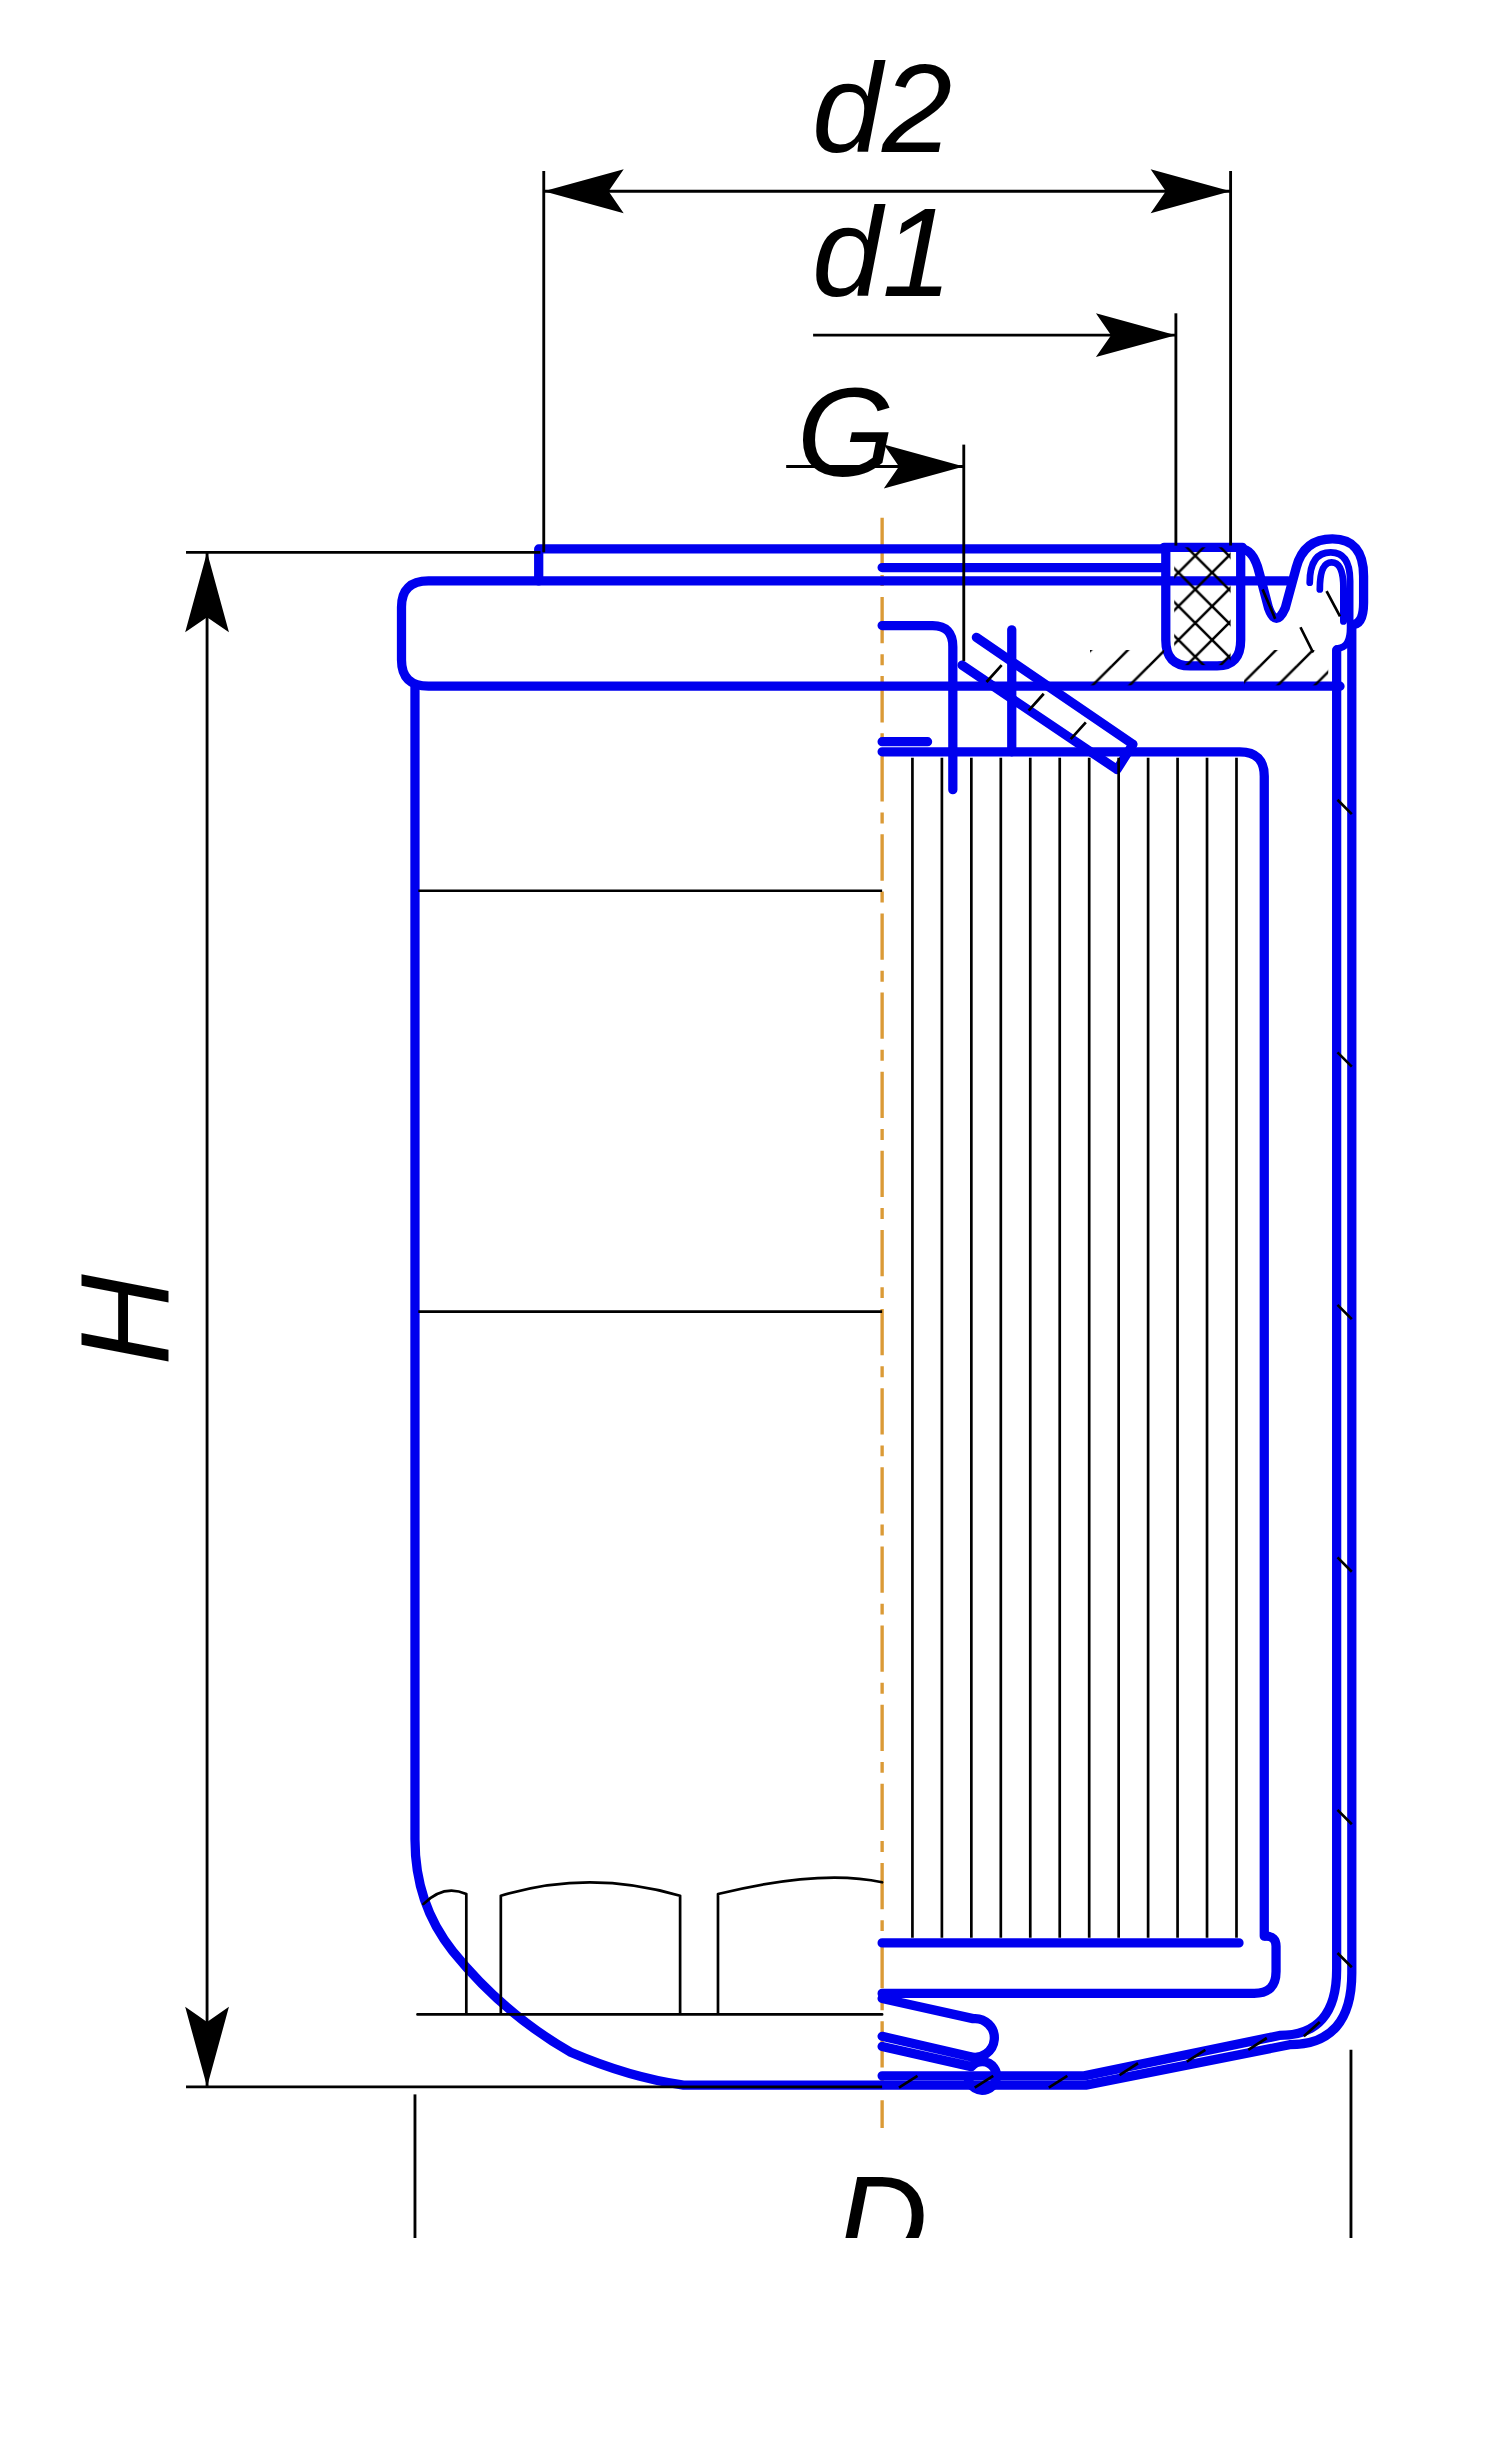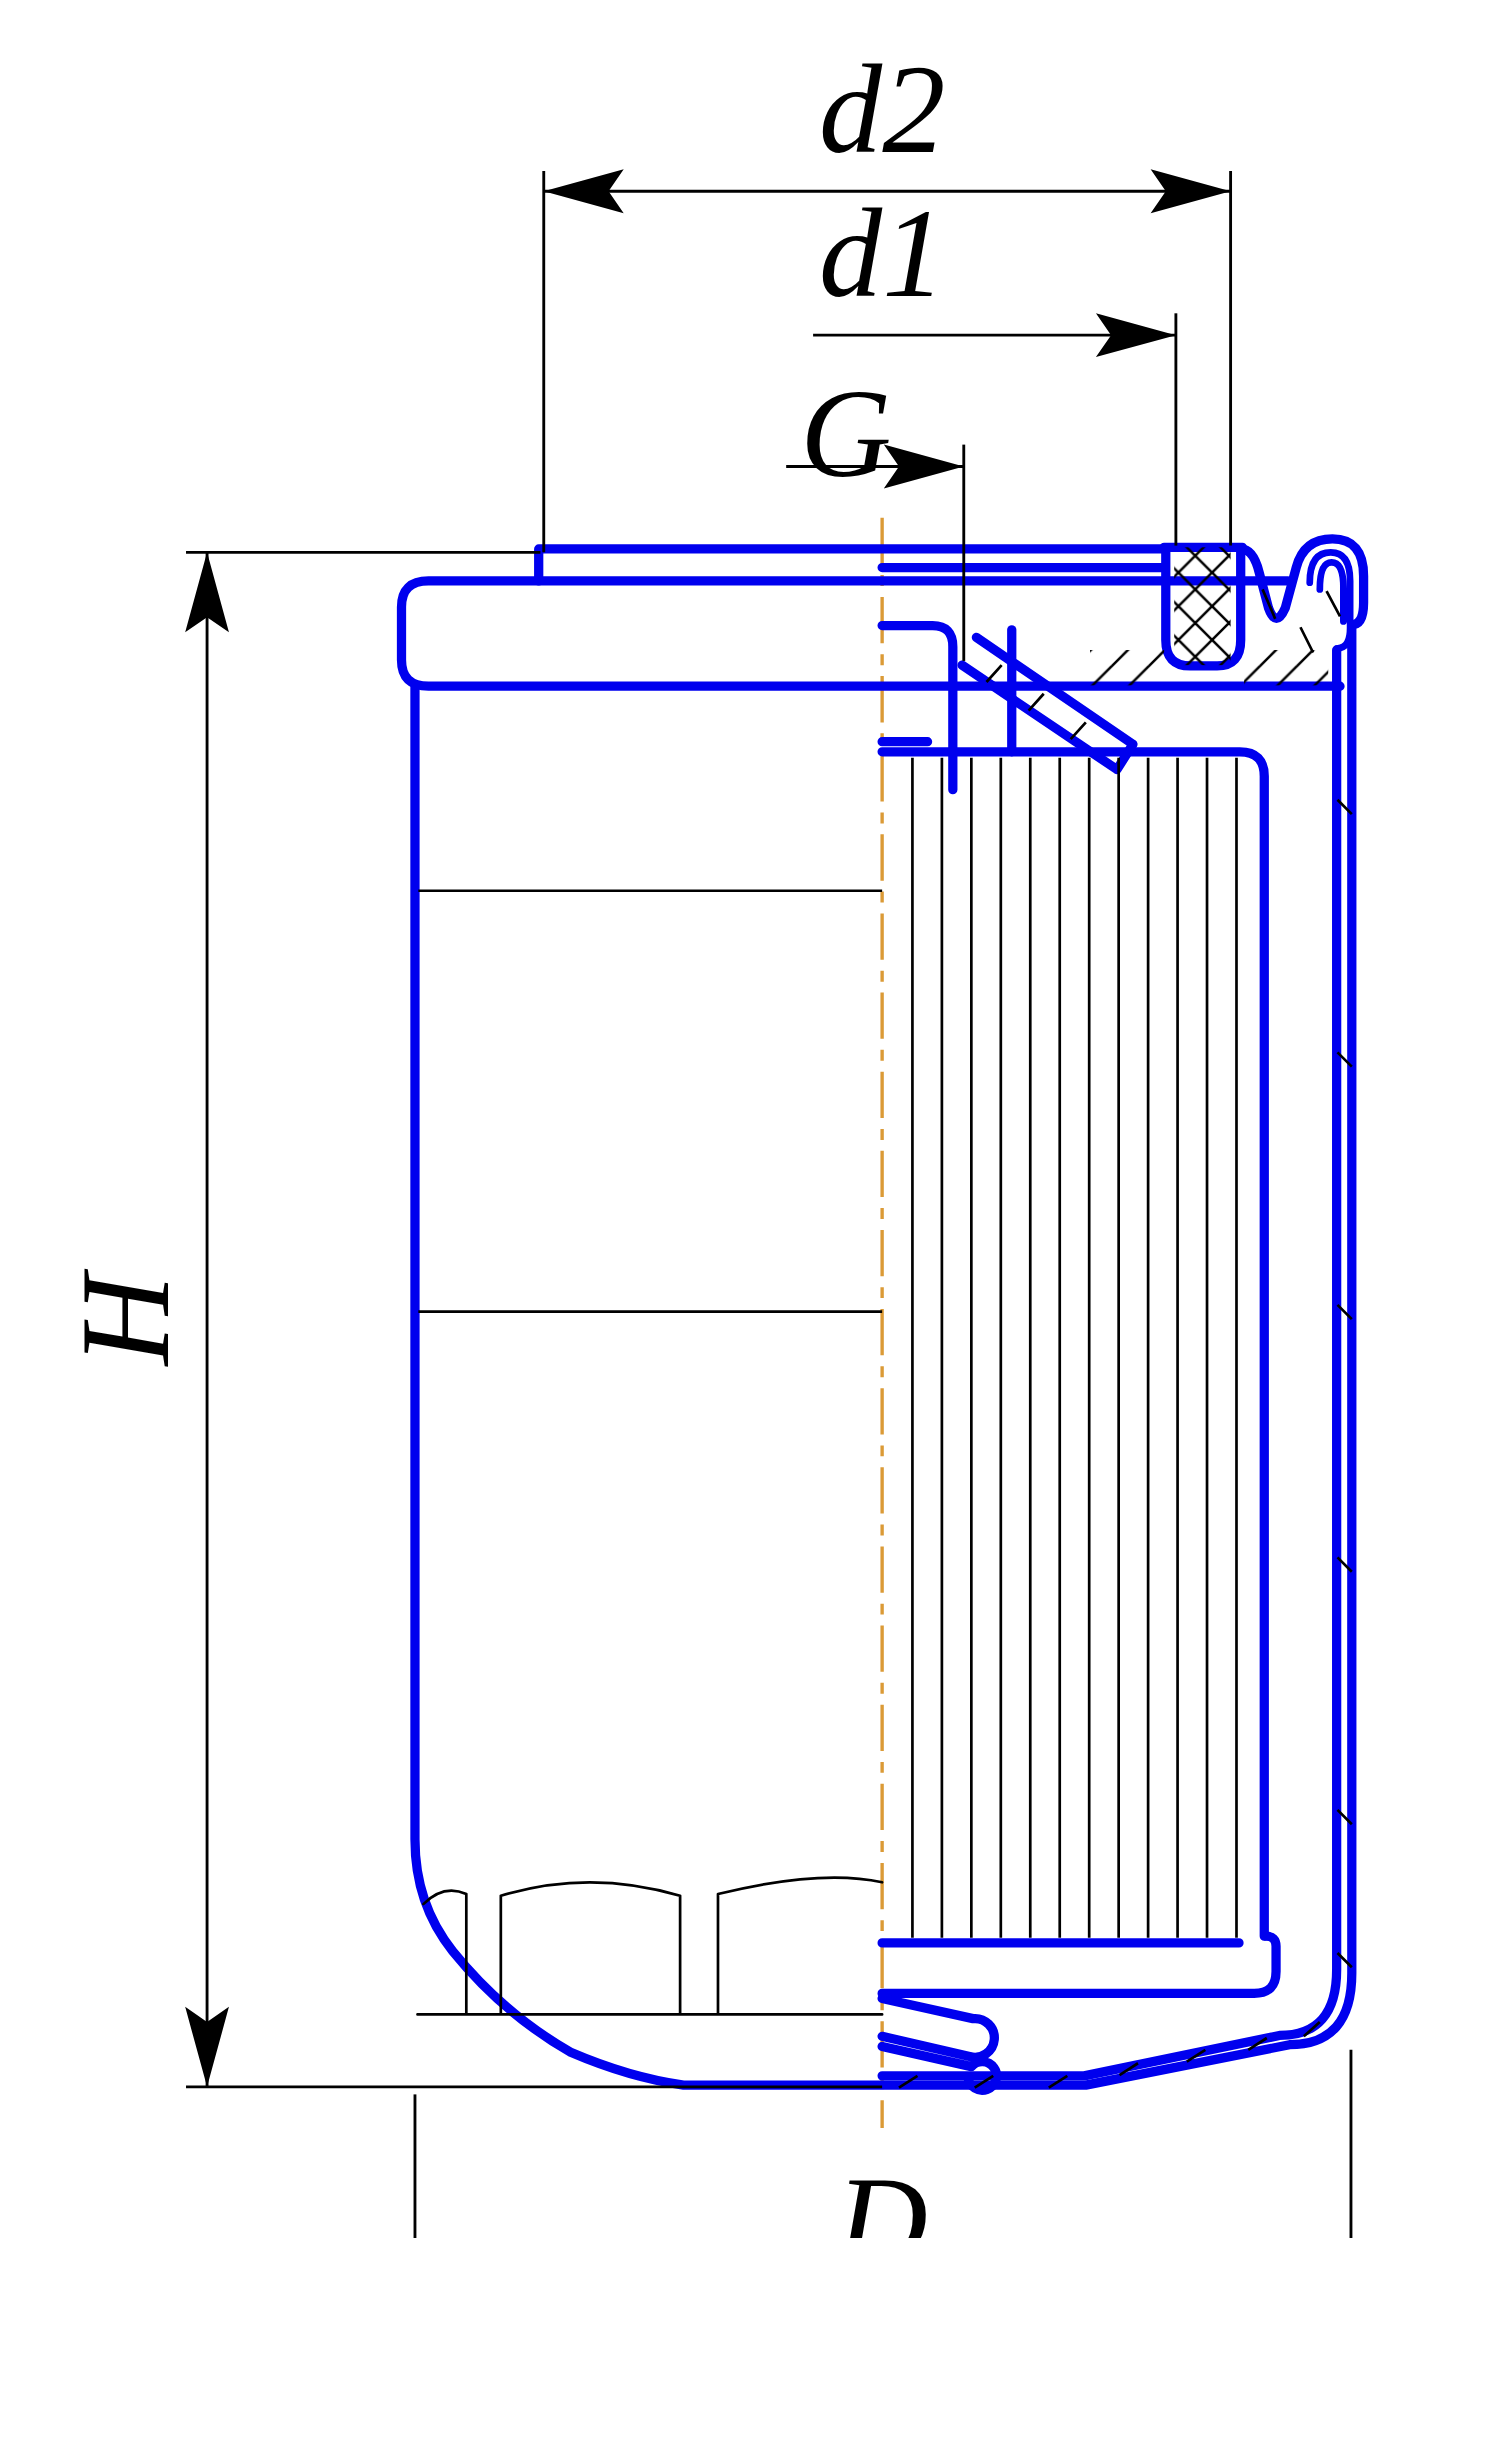--- a/index.html
+++ b/index.html
@@ -3,21 +3,21 @@
 <meta charset="utf-8">
 <style>
   :root{
     --blue:#0000EE;
     --orange:#DB9A36;
     --black:#000000;
     --bg:#FFFFFF;
   }
   html,body{margin:0;padding:0;background:var(--bg);}
   .stage{width:1505px;height:2238px;position:relative;background:var(--bg);
-         font-family:Liberation Serif, serif;}
+         font-family:Liberation Sans, sans-serif;}
   svg{display:block;}
   
   .b{stroke:var(--blue);stroke-width:11;fill:none;stroke-linecap:round;stroke-linejoin:round;}
   .bt{stroke:var(--blue);stroke-width:8;fill:none;stroke-linecap:round;stroke-linejoin:round;}
   
   .k{stroke:var(--black);stroke-width:3.2;fill:none;stroke-linecap:butt;}
   .kc{stroke:var(--black);stroke-width:3.2;fill:none;stroke-linecap:round;}
   
   .dim{stroke:var(--black);stroke-width:3.4;fill:none;}
   .arr{fill:var(--black);stroke:none;}

